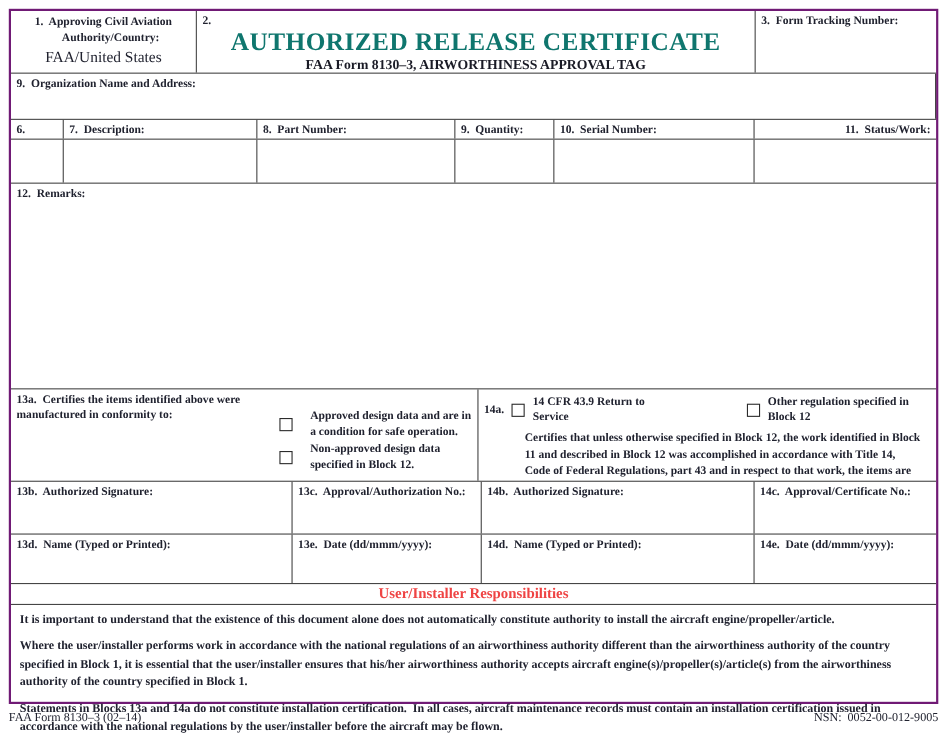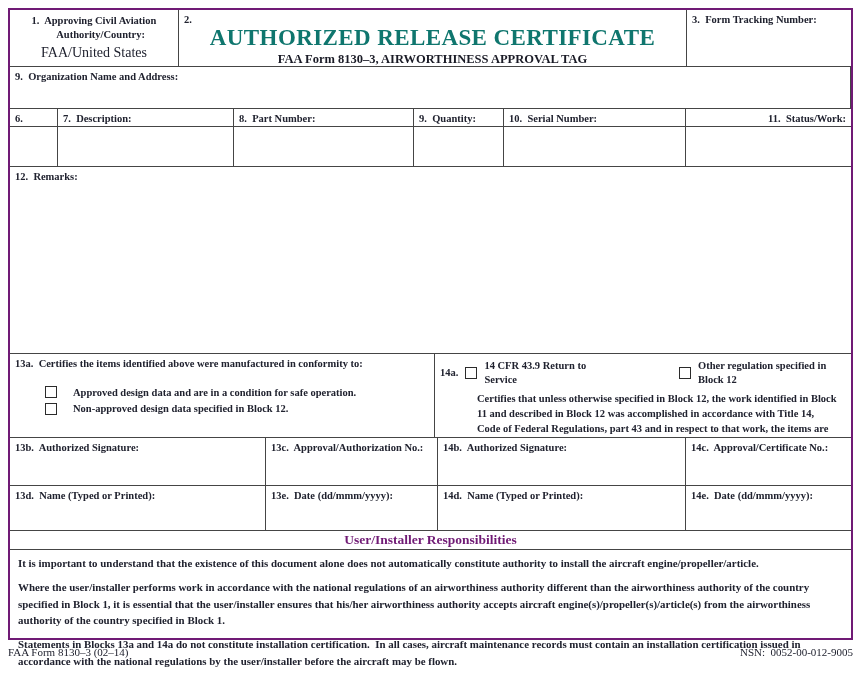--- a/index.html
+++ b/index.html
@@ -46,39 +46,39 @@
 
   
   .cw1{width:48px;}
   .cw2{width:176px;}
   .cw3{width:180px;}
   .cw4{width:90px;}
   .cw5{width:182px;}
   .cw6{flex:1;text-align:right;}
 
   
-  .c-13a{width:425px;display:flex;flex-direction:column;}
+  .c-13a{width:425px;display:flex;flex-direction:row;}
   .c-14a{flex:1;}
   .cb{display:inline-block;width:10px;height:10px;border:1.5px solid #2b2b2b;
       background:#fff;vertical-align:middle;flex-shrink:0;box-sizing:content-box;}
   .optrow{display:flex;align-items:center;gap:16px;margin:3px 0 0 30px;}
   .optrow .lbl{font-size:10.5px;}
   .opts13a{margin-top:12px;}
   .l14a{display:flex;align-items:center;gap:7px;margin-top:2px;}
   .l14a .gap{width:70px;}
   .cert{font-weight:bold;font-size:10.5px;line-height:1.4;margin:6px 0 0 37px;
         padding-right:6px;white-space:pre-wrap;}
 
   
   .sw1{width:256px;}
   .sw2{width:172px;}
   .sw3{width:248px;}
   .sw4{flex:1;}
 
-  .band-title{font-weight:bold;font-size:13.5px;color:#701a75;}
+  .band-title{font-weight:bold;font-size:13.5px;color:#ef4444;}
   .resp-inner{padding:5px 8px 0 8px;}
   .para{font-weight:bold;font-size:10.9px;line-height:1.5;margin:0 0 8px 0;white-space:pre-wrap;}
 
   .footer{position:absolute;left:8px;right:8px;top:646px;display:flex;
           justify-content:space-between;font-size:11px;}
 </style>
 </head>
 <body>
 
 <div class="page">

